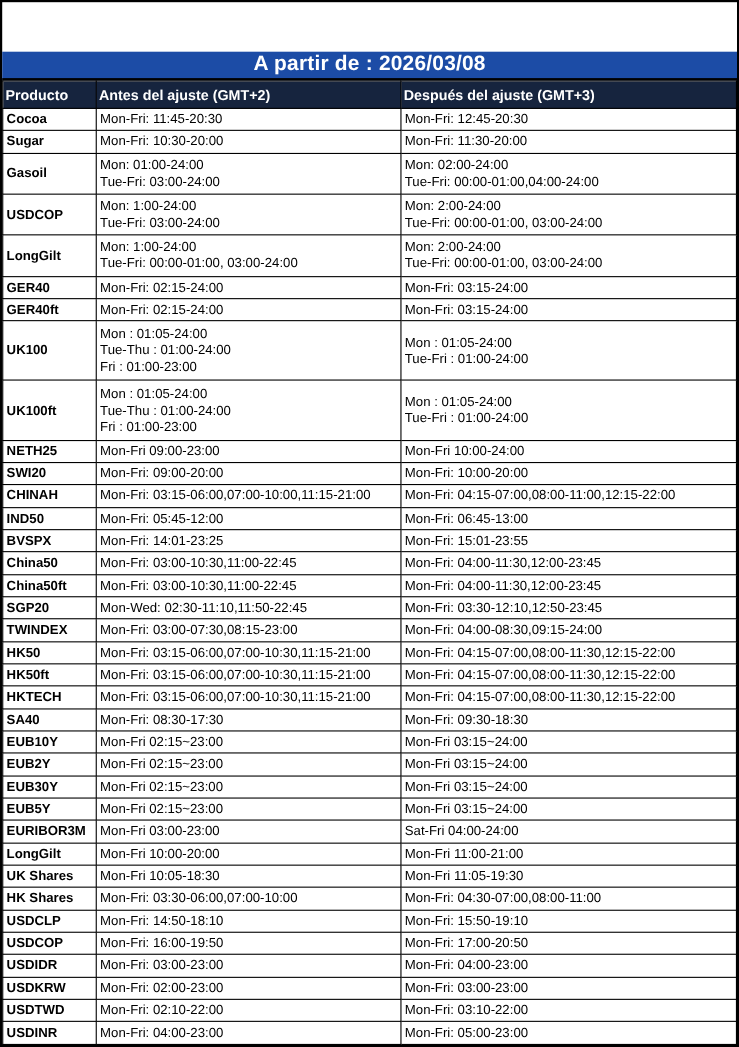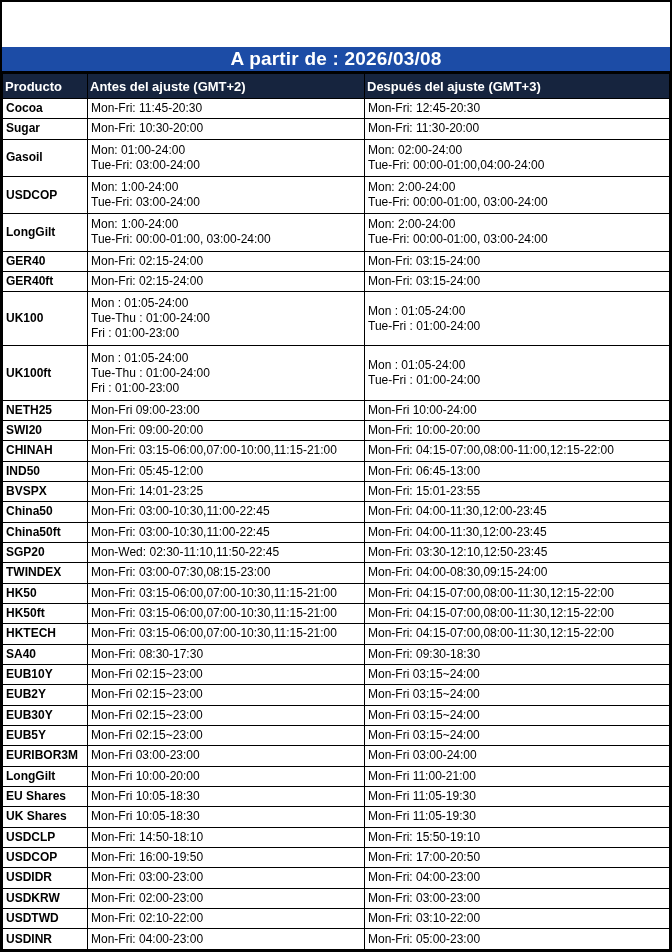--- a/index.html
+++ b/index.html
@@ -220,36 +220,36 @@
     <td class="time">Mon-Fri 03:15~24:00</td>
   </tr>
         <tr>
     <td class="prod">EUB5Y</td>
     <td class="time">Mon-Fri 02:15~23:00</td>
     <td class="time">Mon-Fri 03:15~24:00</td>
   </tr>
         <tr>
     <td class="prod">EURIBOR3M</td>
     <td class="time">Mon-Fri 03:00-23:00</td>
-    <td class="time">Mon-Fri 03:00-24:00</td>
+    <td class="time">Sat-Fri 04:00-24:00</td>
   </tr>
         <tr>
     <td class="prod">LongGilt</td>
     <td class="time">Mon-Fri 10:00-20:00</td>
     <td class="time">Mon-Fri 11:00-21:00</td>
   </tr>
         <tr>
-    <td class="prod">EU Shares</td>
-    <td class="time">Mon-Fri 10:05-18:30</td>
-    <td class="time">Mon-Fri 11:05-19:30</td>
-  </tr>
-        <tr>
     <td class="prod">UK Shares</td>
     <td class="time">Mon-Fri 10:05-18:30</td>
     <td class="time">Mon-Fri 11:05-19:30</td>
+  </tr>
+        <tr>
+    <td class="prod">HK Shares</td>
+    <td class="time">Mon-Fri: 03:30-06:00,07:00-10:00</td>
+    <td class="time">Mon-Fri: 04:30-07:00,08:00-11:00</td>
   </tr>
         <tr>
     <td class="prod">USDCLP</td>
     <td class="time">Mon-Fri: 14:50-18:10</td>
     <td class="time">Mon-Fri: 15:50-19:10</td>
   </tr>
         <tr>
     <td class="prod">USDCOP</td>
     <td class="time">Mon-Fri: 16:00-19:50</td>
     <td class="time">Mon-Fri: 17:00-20:50</td>

